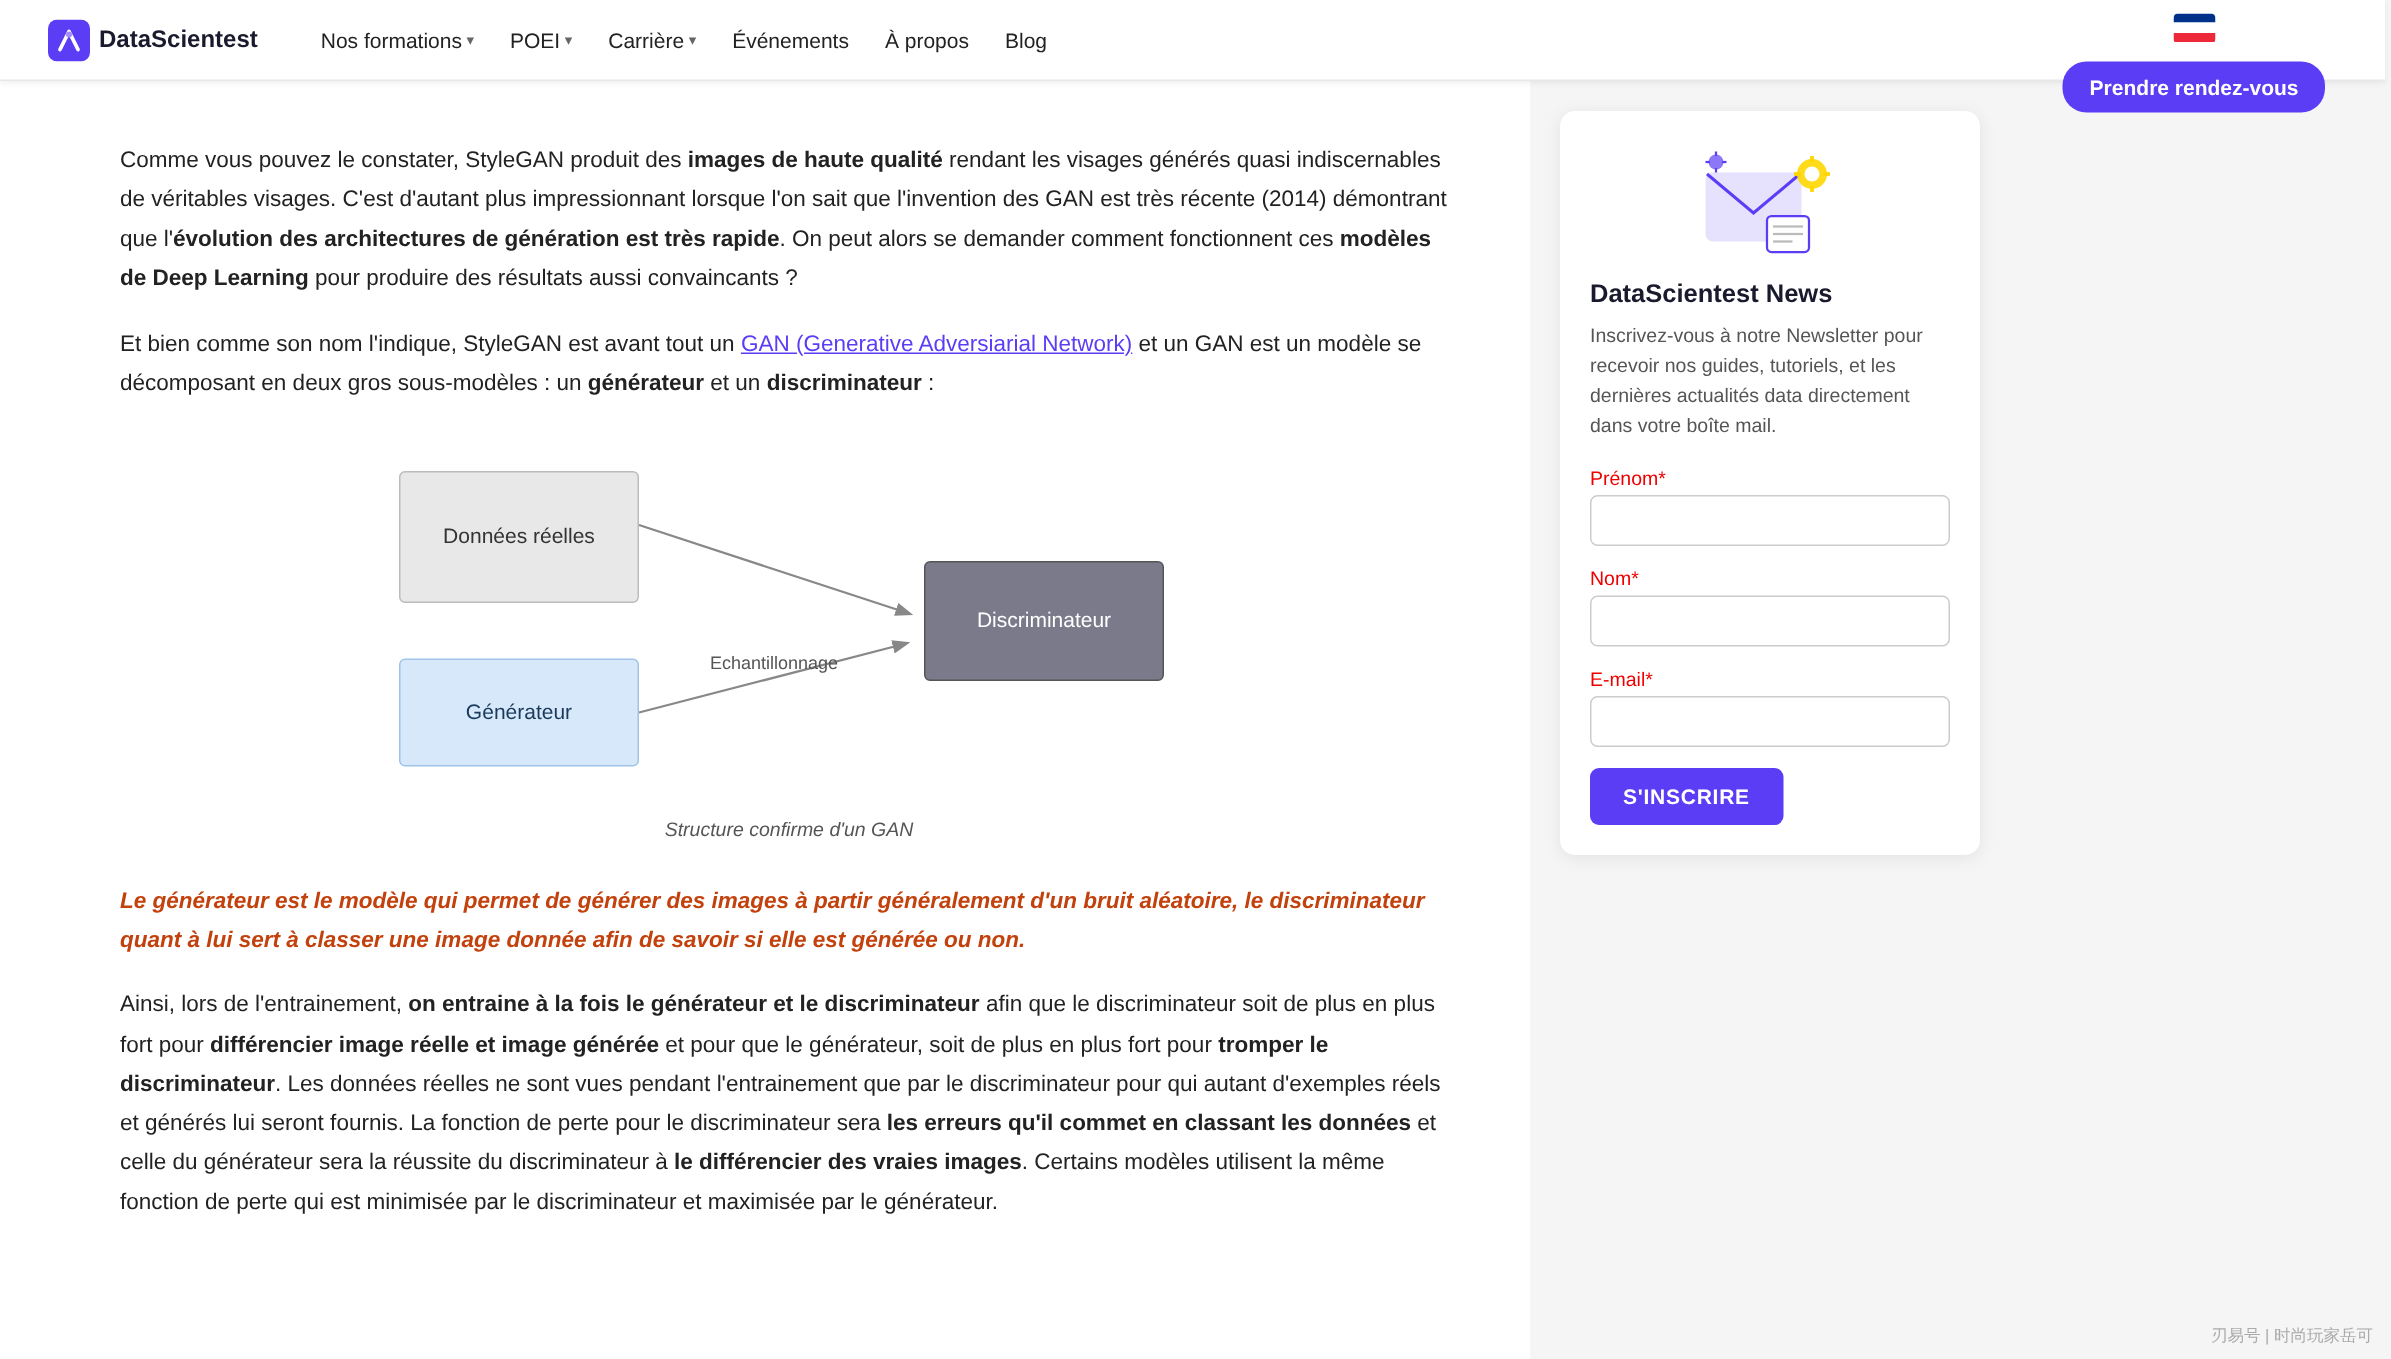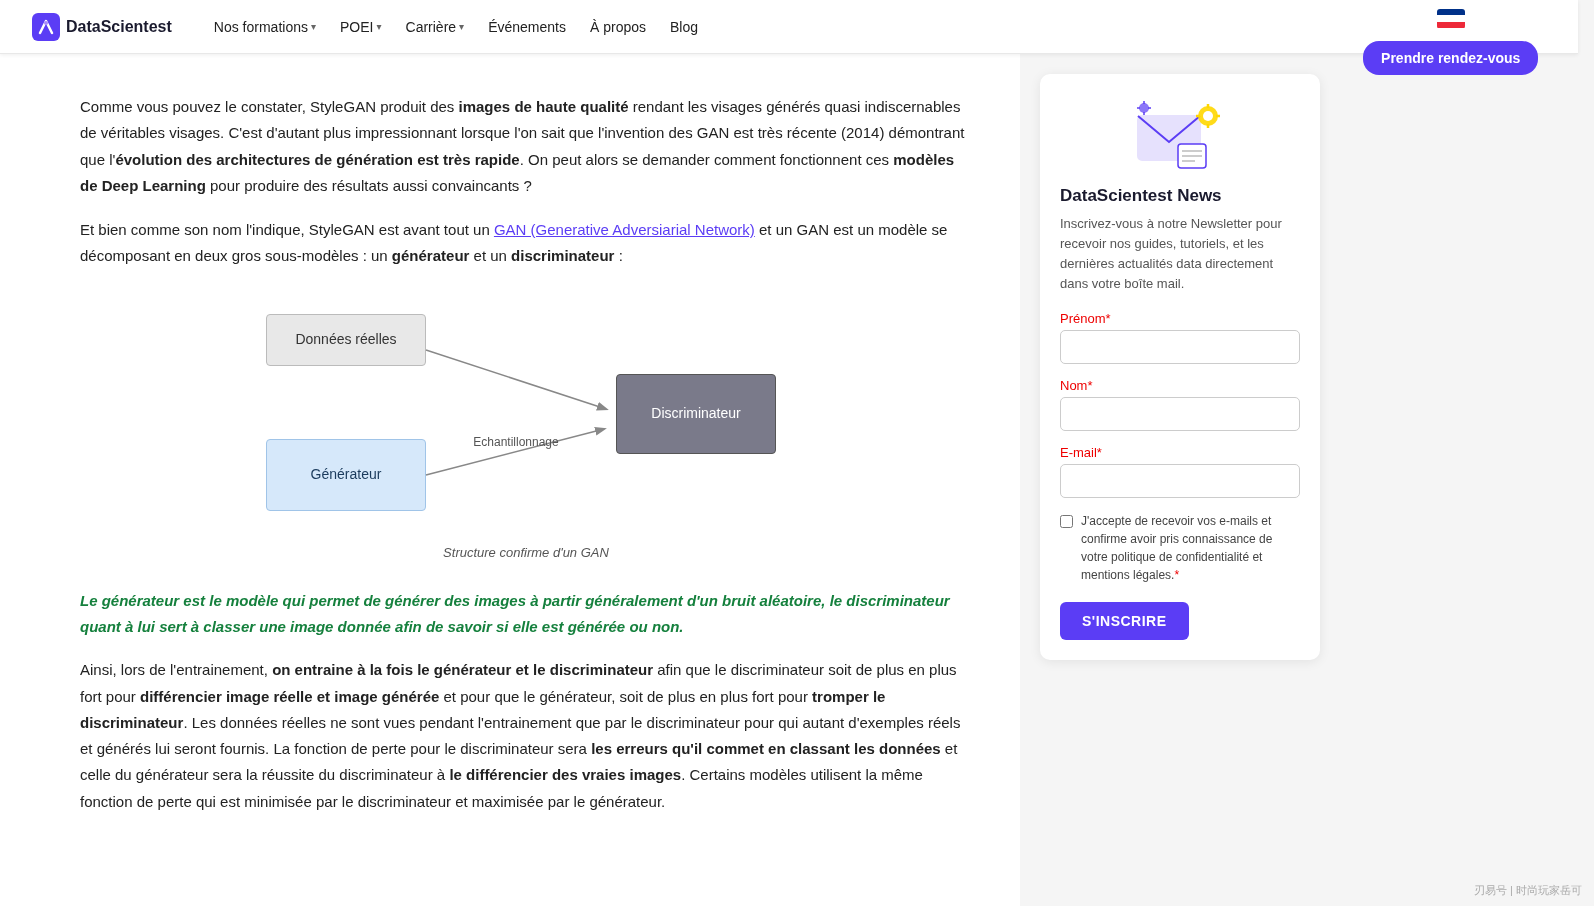--- a/index.html
+++ b/index.html
@@ -2,21 +2,21 @@
 <html><head>
   <meta charset="utf-8">
   <style>
     * { box-sizing: border-box; margin: 0; padding: 0; }
     body { font-family: -apple-system, BlinkMacSystemFont, 'Segoe UI', Arial, sans-serif; font-size: 15px; color: #222; background: #f5f5f5; }
 
     
     nav {
       display: flex; align-items: center; background: #fff;
       padding: 0 32px; height: 54px; border-bottom: 1px solid #e8e8e8;
-      position: fixed; top: 0; left: 0; right: 16px; z-index: 100;
+      position: fixed; top: 0; left: 0; right: 4px; z-index: 100;
       box-shadow: 0 1px 4px rgba(0,0,0,0.07);
     }
     .nav-logo { display: flex; align-items: center; gap: 6px; font-weight: 700; font-size: 16px; color: #1a1a2e; margin-right: 32px; }
     .nav-logo-icon { width: 28px; height: 28px; }
     .nav-links { display: flex; align-items: center; gap: 4px; flex: 1; }
     .nav-link { display: flex; align-items: center; gap: 3px; padding: 6px 10px; font-size: 14px; color: #222; cursor: pointer; border-radius: 4px; white-space: nowrap; }
     .nav-link .chevron { font-size: 10px; color: #666; }
     .nav-right { display: flex; align-items: center; gap: 12px; flex-direction: column; }
     .nav-enterprise { display: flex; align-items: center; gap: 6px; font-size: 14px; color: #444; cursor: pointer; }
     .nav-flag { width: 28px; height: 20px; border-radius: 3px; overflow: hidden; display: flex; flex-direction: column; }
@@ -36,30 +36,30 @@
     .article-body strong { font-weight: 700; }
     .article-body em { font-style: italic; }
     .article-body a { color: #5b3df5; text-decoration: underline; }
 
     .section-heading { font-size: 22px; font-weight: 700; color: #1a1a2e; margin: 32px 0 16px 0; }
 
     
     .diagram-container { display: flex; flex-direction: column; align-items: center; margin: 24px 0 10px 0; }
     .diagram { position: relative; width: 560px; height: 240px; }
     .diagram-box { position: absolute; display: flex; align-items: center; justify-content: center; font-size: 14px; border-radius: 4px; }
-    .box-data { width: 160px; height: 52px; background: #e8e8e8; border: 1px solid #bbb; top: 20px; left: 20px; color: #333; }
+    .box-data { width: 160px; height: 88px; background: #e8e8e8; border: 1px solid #bbb; top: 20px; left: 20px; color: #333; }
     .box-generator { width: 160px; height: 72px; background: #d6e8fa; border: 1px solid #a0c4e8; top: 145px; left: 20px; color: #1a3a5c; }
     .box-discriminator { width: 160px; height: 80px; background: #7a7a8a; border: 1px solid #555; top: 80px; right: 30px; color: #fff; }
     .diagram-caption { font-size: 13px; color: #555; font-style: italic; margin-top: 8px; text-align: center; }
 
     
     .diagram svg { position: absolute; top: 0; left: 0; width: 100%; height: 100%; pointer-events: none; }
 
     
-    .article-blockquote { font-style: italic; font-weight: 700; font-size: 15px; line-height: 1.7; margin: 24px 0; color: #15803d; }
+    .article-blockquote { font-style: italic; font-weight: 700; font-size: 15px; line-height: 1.7; margin: 24px 0; color: #c2410c; }
 
     
     .sidebar-card { background: #fff; border-radius: 10px; padding: 20px; box-shadow: 0 2px 12px rgba(0,0,0,0.08); }
     .sidebar-illustration { display: flex; justify-content: center; margin-bottom: 12px; }
     .sidebar-title { font-size: 17px; font-weight: 700; color: #1a1a2e; margin-bottom: 8px; }
     .sidebar-desc { font-size: 13px; color: #555; line-height: 1.55; margin-bottom: 16px; }
     .form-group { margin-bottom: 14px; }
     .form-label { font-size: 13px; color: #333; margin-bottom: 4px; display: block; }
     .form-label span { color: #e00; }
     .form-input { width: 100%; border: 1px solid #ccc; border-radius: 5px; padding: 8px 10px; font-size: 14px; color: #222; outline: none; }
@@ -225,25 +225,19 @@
         <input type="text" class="form-input" placeholder="" style="">
       </div>
 
       <div class="form-group">
         <label class="form-label">
           <span>E-mail</span><span style="color:#e00;">*</span>
         </label>
         <input type="email" class="form-input" placeholder="" style="">
       </div>
 
-      <div class="checkbox-row">
-        <input type="checkbox" style="">
-        <label class="checkbox-label">
-          <span>J'accepte de recevoir vos e-mails et confirme avoir pris connaissance de votre politique de confidentialité et mentions légales.</span><span style="color:#e00;">*</span>
-        </label>
-      </div>
 
       <button class="btn-subscribe">S'INSCRIRE</button>
     </div>
   </aside>
 </div>
 
 <div class="watermark">刃易号 | 时尚玩家岳可</div>
 
 </body></html>

